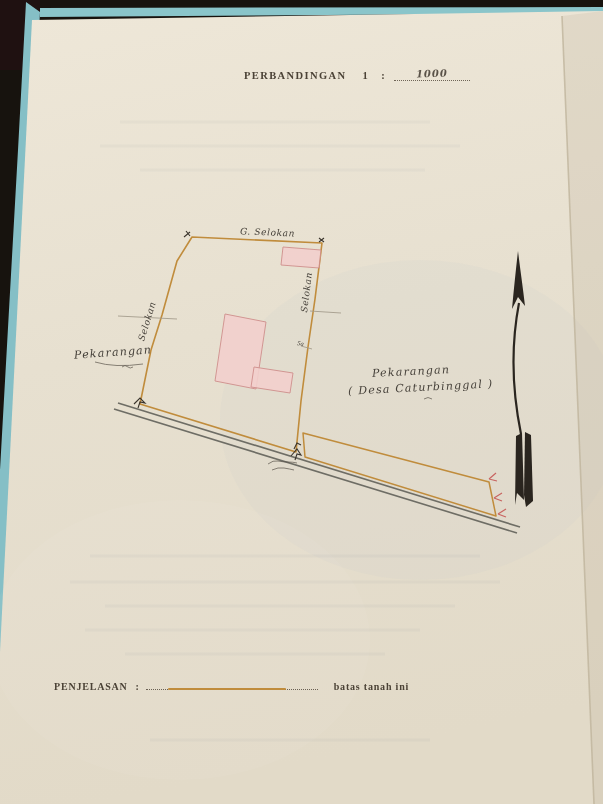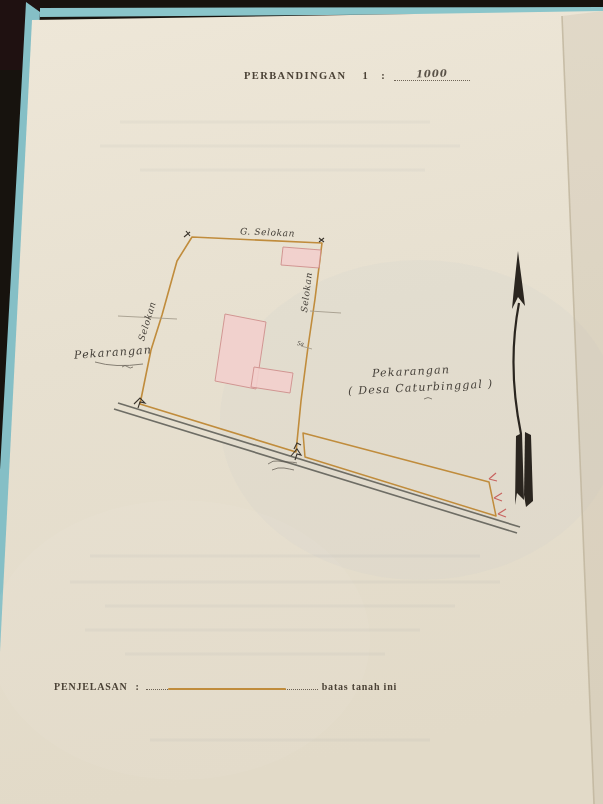--- a/index.html
+++ b/index.html
@@ -14,21 +14,21 @@
   .title-sep{margin-left:12px;}
   .scale-span{margin-left:8px;width:76px;border-bottom:1.5px dotted #6f6557;text-align:center;}
   .scale-value{font-size:10px;display:inline-block;transform:translateY(-1px) rotate(-2deg);color:#5a5248;letter-spacing:1px;}
   .lbl{font-size:9px;letter-spacing:0.6px;}
   .lbl-area{font-size:11px;letter-spacing:1.2px;}
   .legend-row{left:54px;top:680px;display:flex;align-items:flex-end;font-size:10px;letter-spacing:0.8px;}
   .legend-sep{margin-left:8px;}
   .legend-line{position:relative;margin-left:6px;width:172px;height:12px;}
   .legend-dots{position:absolute;left:0;right:0;bottom:2px;border-bottom:1.6px dotted #6b6154;}
   .legend-solid{position:absolute;left:22px;bottom:2px;width:118px;height:2.2px;background:#c08c3c;border-radius:1px;}
-  .legend-desc{margin-left:4px;}
+  .legend-desc{margin-left:16px;}
 </style>
 </head>
 <body>
 
 <div class="stage">
 
   <svg width="603" height="804" viewBox="0 0 603 804">
     <defs>
       <linearGradient id="pg" x1="0" y1="0" x2="0.15" y2="1">
         <stop offset="0" stop-color="#eee7d8"></stop>

